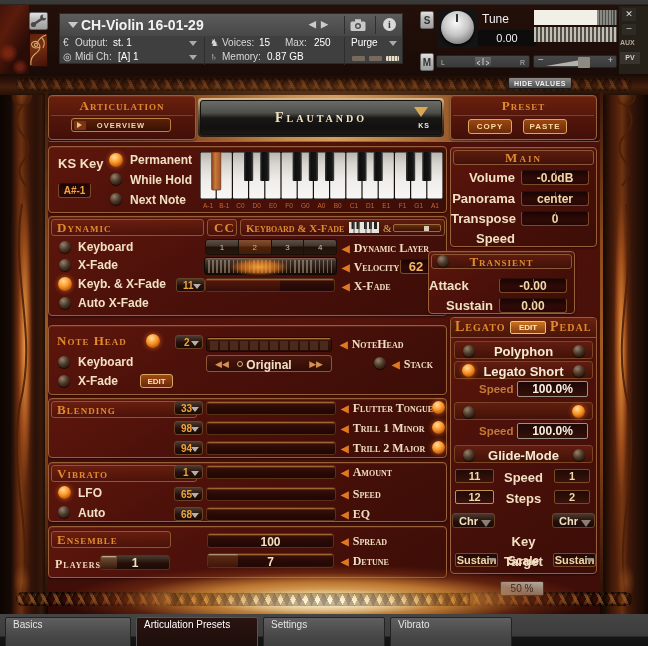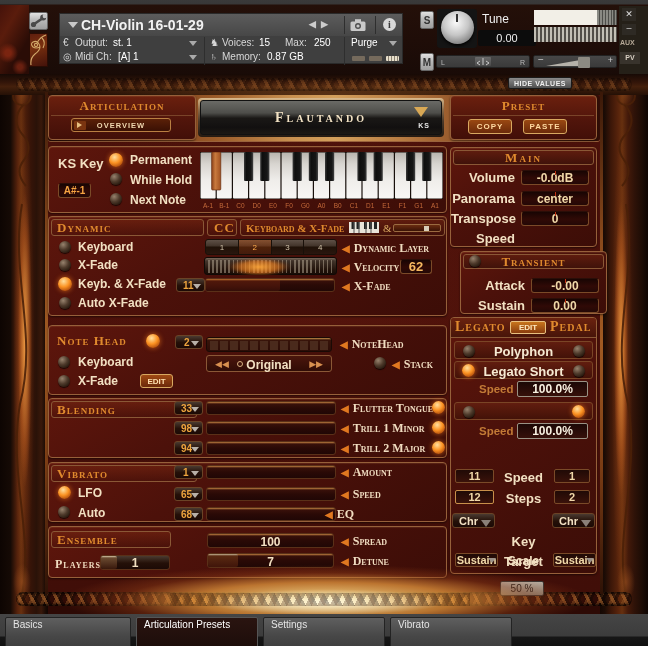--- a/index.html
+++ b/index.html
@@ -423,21 +423,21 @@
         </div>
   <div class="bar" style="left:157px;top:24px;width:130px;height:14px;"></div>
   <div class="alab" style="left:292px;top:24px;">Speed</div>
   <div class="radio" style="left:9px;top:43px;"></div>
         <div class="blabel" style="position:absolute;left:29px;top:43px;font-size:12px;">Auto</div>
   <div class="dd" style="left:125px;top:44px;width:29px;height:14px;font-size:10px;">
           <span style="position:absolute;left:6px;top:1px;">68</span>
           <span class="tri"></span>
         </div>
   <div class="bar" style="left:157px;top:44px;width:130px;height:14px;"></div>
-  <div class="alab" style="left:276px;top:44px;">EQ</div>
+  <div class="alab" style="left:292px;top:44px;">EQ</div>
  </div>
 
  <div class="panel" style="left:48px;top:452px;width:399px;height:52px;">
   <div class="abs" style="left:2px;top:4px;width:120px;height:17px;border:1px solid #8a5836;border-radius:3px;background:linear-gradient(180deg,rgba(120,40,18,.5),rgba(60,16,8,.3));"></div>
   <div class="shead" style="position:absolute;left:8px;top:5px;font-size:13px;">Ensemble</div>
   <div class="bar" style="left:158px;top:6px;width:127px;height:15px;">
           <span class="blabel" style="position:absolute;left:0;top:1px;width:100%;text-align:center;font-size:12px;">100</span>
         </div>
   <div class="alab" style="left:292px;top:7px;">Spread</div>
   <div class="slabel" style="position:absolute;left:6px;top:30px;font-size:12px;letter-spacing:1px;">Players</div>
@@ -459,25 +459,25 @@
   <div class="shead" style="position:absolute;left:0;top:2px;width:100%;text-align:center;font-size:13px;letter-spacing:2px;">Main</div>
   <div class="blabel" style="position:absolute;left:0;top:22px;width:64px;text-align:right;font-size:13px;">Volume</div>
   <div class="vbox" style="left:70px;top:22px;width:68px;height:15px;font-size:12px;line-height:14px;">-0.0dB<span class="abs" style="left:33px;top:0;width:1px;height:4px;background:#c03010;"></span></div>
   <div class="blabel" style="position:absolute;left:0;top:43px;width:64px;text-align:right;font-size:13px;">Panorama</div>
   <div class="vbox" style="left:70px;top:43px;width:68px;height:15px;font-size:12px;line-height:14px;">center<span class="abs" style="left:33px;top:0;width:1px;height:4px;background:#c03010;"></span></div>
   <div class="blabel" style="position:absolute;left:0;top:63px;width:64px;text-align:right;font-size:13px;">Transpose</div>
   <div class="vbox" style="left:70px;top:63px;width:68px;height:15px;font-size:12px;line-height:14px;">0<span class="abs" style="left:33px;top:0;width:1px;height:4px;background:#c03010;"></span></div>
   <div class="blabel" style="position:absolute;left:0;top:83px;width:64px;text-align:right;font-size:13px;">Speed</div>
  </div>
 
- <div class="panel" style="left:460px;top:177px;width:147px;height:63px;">
+ <div class="panel" style="left:428px;top:177px;width:147px;height:63px;">
   <div class="abs" style="left:2px;top:2px;width:141px;height:15px;border:1px solid #8a5836;border-radius:3px;background:linear-gradient(180deg,#5e1c0e,#40120a);"></div>
   <div class="radio" style="left:8px;top:3px;"></div>
   <div class="shead" style="position:absolute;left:0;top:2px;width:100%;text-align:center;font-size:13px;">Transient</div>
-  <div class="blabel" style="position:absolute;left:0;top:26px;width:64px;text-align:right;font-size:13px;">Attack</div>
+  <div class="blabel" style="position:absolute;left:0;top:26px;width:64px;text-align:left;font-size:13px;">Attack</div>
   <div class="vbox" style="left:70px;top:26px;width:68px;height:15px;font-size:12px;line-height:14px;">-0.00<span class="abs" style="left:33px;top:0;width:1px;height:4px;background:#c03010;"></span></div>
   <div class="blabel" style="position:absolute;left:0;top:46px;width:64px;text-align:right;font-size:13px;">Sustain</div>
   <div class="vbox" style="left:70px;top:46px;width:68px;height:15px;font-size:12px;line-height:14px;">0.00<span class="abs" style="left:33px;top:0;width:1px;height:4px;background:#c03010;"></span></div>
  </div>
 
  <div class="panel" style="left:450px;top:243px;width:147px;height:257px;">
   <div class="abs" style="left:0;top:0;width:145px;height:20px;border-bottom:1px solid #8a5836;background:linear-gradient(180deg,#6a220f,#481509);border-radius:3px 3px 0 0;">
    <span class="shead" style="position:absolute;left:4px;top:1px;font-size:14px;">Legato</span>
    <span class="abs" style="left:59px;top:3px;width:36px;height:13px;background:linear-gradient(180deg,#c8751d,#8a3c0e);border:1px solid #e8c080;border-radius:2px;color:#ffe8c0;font-size:8px;font-weight:bold;text-align:center;line-height:12px;">EDIT</span>
    <span class="shead" style="position:absolute;left:99px;top:1px;font-size:14px;">Pedal</span>
@@ -493,20 +493,25 @@
           <div class="radio" style="left:118px;top:3px;"></div>
         </div>
   <div class="splabel" style="left:28px;top:65px;">Speed</div>
   <div class="spbox" style="left:66px;top:63px;">100.0%</div>
   <div class="lrow" style="left:3px;top:84px;">
           <div class="radio" style="left:8px;top:3px;"></div>
           <div class="radio lit" style="left:117px;top:2px;width:13px;height:13px;"></div>
         </div>
   <div class="splabel" style="left:28px;top:107px;">Speed</div>
   <div class="spbox" style="left:66px;top:105px;">100.0%</div>
+  <div class="lrow" style="left:3px;top:127px;">
+          <div class="radio" style="left:8px;top:3px;"></div>
+          <span class="txt">Glide-Mode</span>
+          <div class="radio" style="left:118px;top:3px;"></div>
+        </div>
   <div class="gbox" style="left:4px;top:151px;">11</div>
   <div class="blabel" style="position:absolute;left:0;top:152px;width:100%;text-align:center;font-size:13px;">Speed</div>
   <div class="gbox" style="left:103px;top:151px;width:36px;">1</div>
   <div class="gbox" style="left:4px;top:172px;border-color:#c8904a;">12</div>
   <div class="blabel" style="position:absolute;left:0;top:173px;width:100%;text-align:center;font-size:13px;">Steps</div>
   <div class="gbox" style="left:103px;top:172px;width:36px;">2</div>
   <div class="dd" style="left:1px;top:195px;width:43px;height:15px;font-size:11px;color:#f2e0c2;">
           <span style="position:absolute;left:6px;top:1px;">Chr</span>
           <span class="tri" style="border-left-width:5px;border-right-width:5px;border-top-width:7px;border-top-color:#8a8078;"></span>
         </div>

